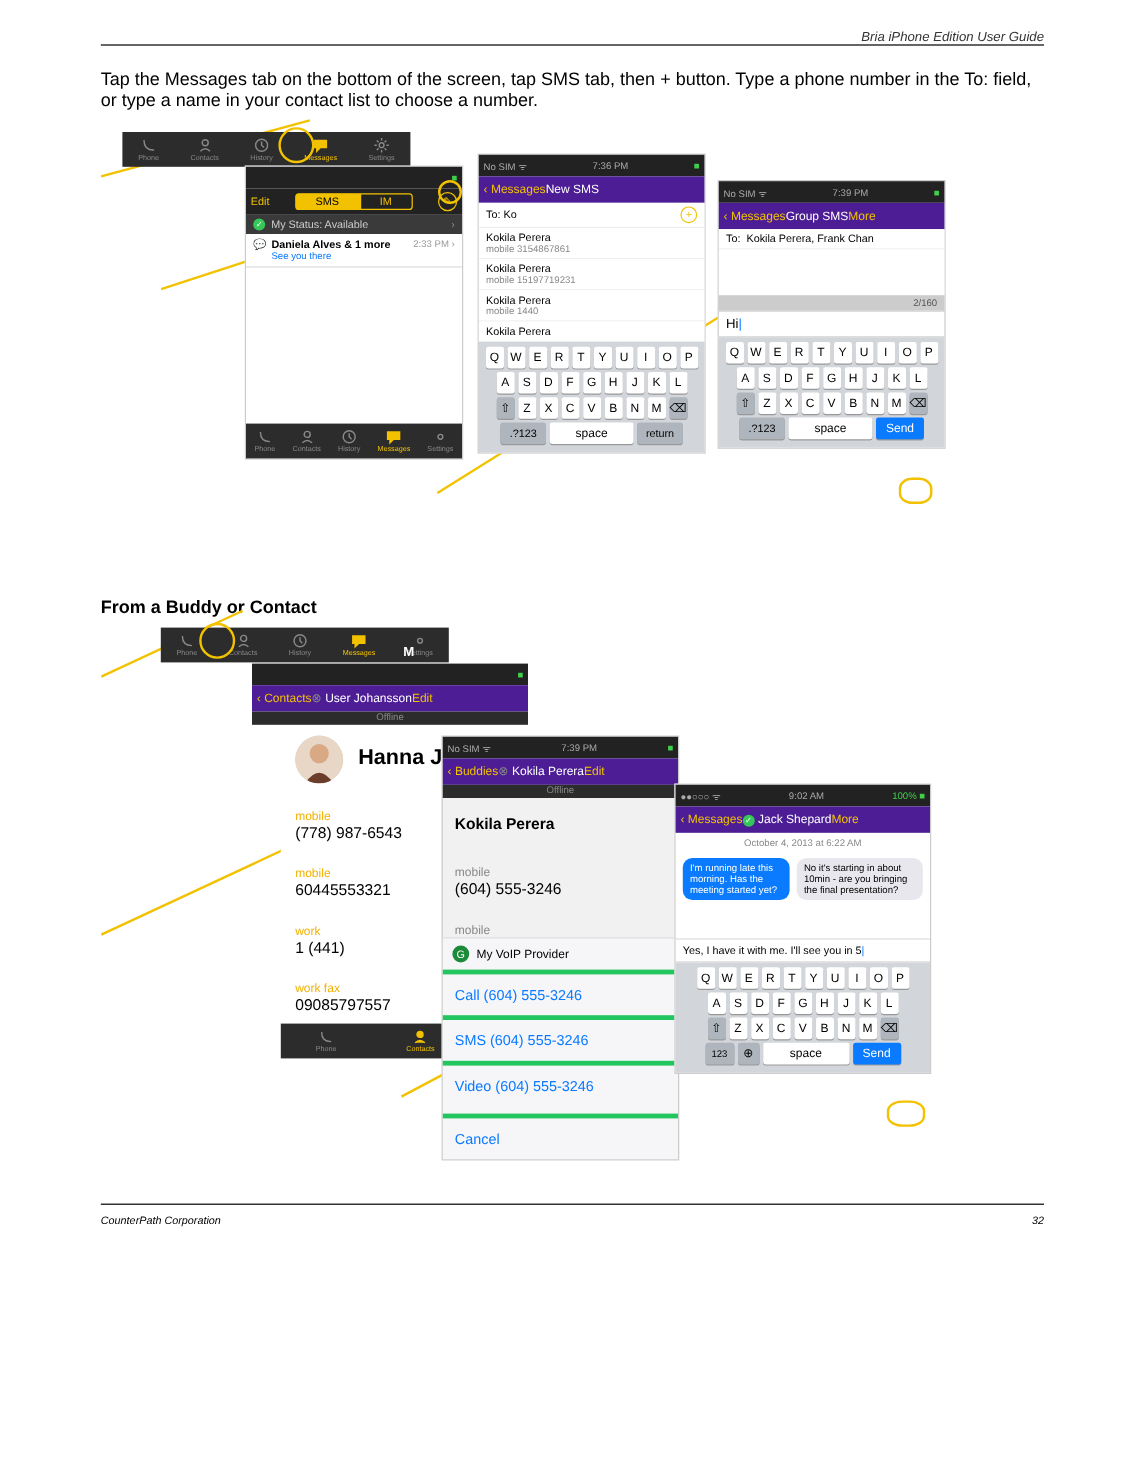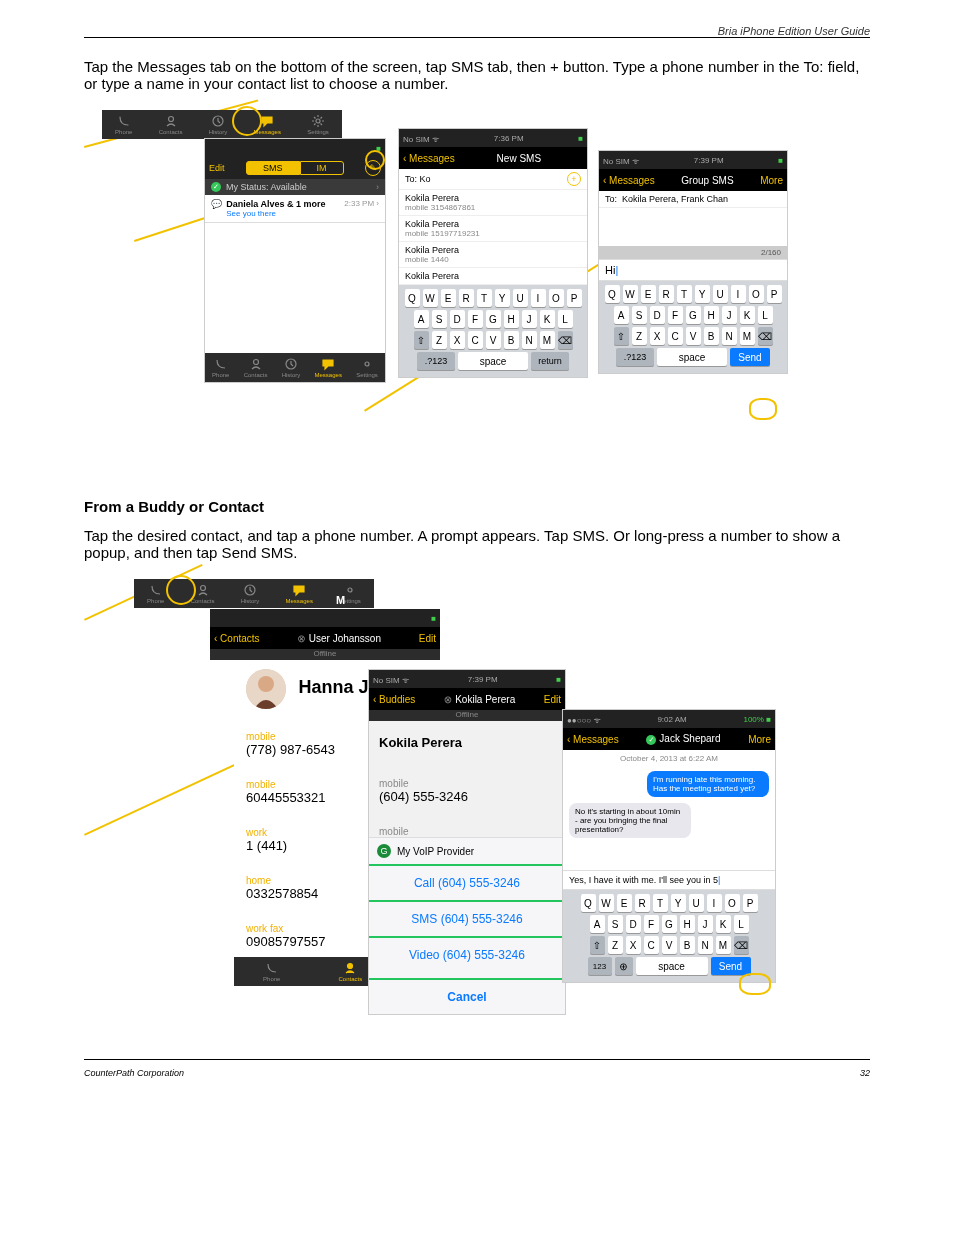--- a/index.html
+++ b/index.html
@@ -5,21 +5,21 @@
   body{margin:0;font-family:Arial,Helvetica,sans-serif;background:#fff;color:#000;width:954px}
   .page{padding:25px 84px 40px;position:relative}
   .hr-top{border:0;border-top:1px solid #000;margin:0 0 20px}
   .hr-bot{border:0;border-top:1px solid #000;margin:40px 0 0}
   .section-h{font-size:15px;font-weight:700;margin:8px 0}
   .section-p{font-size:15px;margin:12px 0 18px}
   .canvas{position:relative;height:380px}
   .canvas2{position:relative;height:440px}
   
   .darkbar{background:#222;height:18px;display:flex;align-items:center;font-size:8px;color:#aaa;padding:0 4px;justify-content:space-between}
-  .navbar{background:#000000;height:22px;display:flex;align-items:center;font-size:10px;padding:0 4px;justify-content:space-between}
+  .navbar{background:#4c1d95;height:22px;display:flex;align-items:center;font-size:10px;padding:0 4px;justify-content:flex-start}
   .navbar .back{color:#f2c200}
   .navbar .title{color:#fff}
   .navbar .more{color:#f2c200;font-size:10px}
   .row-white{background:#fff;font-size:9px;padding:3px 6px;border-bottom:1px solid #eee}
   .row-white .nm{color:#000}
   .row-white .sub{color:#888;font-size:8px}
   
   .kbd{background:#d2d6db;padding:4px}
   .krow{display:flex;justify-content:center;gap:3px;margin-bottom:3px}
   .key{background:#fff;border-radius:2px;width:15px;height:18px;display:flex;align-items:center;justify-content:center;font-size:10px;box-shadow:0 1px 0 #999}
@@ -44,22 +44,22 @@
   .compose{border:1px solid #f2c200;border-radius:50%;width:14px;height:14px;color:#f2c200;display:flex;align-items:center;justify-content:center;font-size:9px}
   .statusrow{background:#3a3a3a;display:flex;align-items:center;padding:3px 6px;font-size:9px;color:#ccc}
   .chk{width:10px;height:10px;background:#35c759;border-radius:50%;margin-right:5px;display:flex;align-items:center;justify-content:center;color:#fff;font-size:7px}
   .msgrow{display:flex;padding:4px 6px;border-bottom:1px solid #ddd;font-size:9px}
   .cnt-h{font-size:18px;font-weight:700;margin:8px 0}
   .cnt-lbl{color:#f2b100;font-size:10px;margin-top:22px}
   .cnt-val{font-size:13px;color:#000}
   .bubbleL{background:#e7e7ed;border-radius:8px;padding:4px 6px;font-size:8px;max-width:110px}
   .bubbleR{background:#0a7aff;color:#fff;border-radius:8px;padding:4px 6px;font-size:8px;max-width:110px;margin-left:auto}
   .action-sheet{background:#f6f6f9;font-size:12px}
-  .as-row{padding:10px;text-align:center;border-top:2px solid #22c55e;color:#0a7aff}
-  .as-row.cancel{font-weight:700}
+  .as-row{padding:10px;border-top:4px solid #22c55e;color:#0a7aff}
+  .as-row.cancel{font-weight:400}
   .foot{display:flex;justify-content:space-between;font-size:9px;font-style:italic;margin-top:8px}
   .avatar{width:40px;height:40px;border-radius:50%;background:#e3cbb6;display:inline-block;vertical-align:middle;margin-right:8px;overflow:hidden}
   .avatar svg{width:100%;height:100%}
 </style>
 </head>
 <body>
 
 <div class="page">
   <div style="text-align:right;font-size:11px;font-style:italic;color:#333">Bria iPhone Edition User Guide</div>
   <hr class="hr-top">
@@ -307,21 +307,20 @@
             <div class="key dark wide">.?123</div>
             <div class="key wider">space</div>
             <div class="key send">Send</div>
           </div>
       </div>
     </div>
     <div class="circ" style="left:665px;top:288px;width:24px;height:18px;border-radius:40%"></div>
   </div>
 
   <div class="section-h">From a Buddy or Contact</div>
-  <div class="section-p">Tap the desired contact, and tap a phone number. A prompt appears. Tap SMS. Or long-press a number to show a popup, and then tap Send SMS.</div>
 
   <div class="canvas2">
 
     <div class="line" style="left:0px;top:40px;width:130px;transform:rotate(-25deg)"></div>
     <div class="line" style="left:0px;top:255px;width:210px;transform:rotate(-25deg)"></div>
     <div class="line" style="left:250px;top:390px;width:250px;transform:rotate(-28deg)"></div>
 
     <div style="position:absolute;left:50px;top:0;width:240px">
       <div class="tabbar">
         <div class="tabi">
@@ -391,24 +390,20 @@
           </div>
           <div>
             <div class="cnt-lbl">mobile</div>
             <div class="cnt-val">60445553321</div>
           </div>
           <div>
             <div class="cnt-lbl">work</div>
             <div class="cnt-val">1 (441)</div>
           </div>
           <div>
-            <div class="cnt-lbl">home</div>
-            <div class="cnt-val">0332578854</div>
-          </div>
-          <div>
             <div class="cnt-lbl">work fax</div>
             <div class="cnt-val">09085797557</div>
           </div>
         </div>
       <div class="tabbar" style="margin:8px -12px -4px">
         <div class="tabi">
             <svg class="ticon">
               <path d="M3 3 Q3 11 11 11"></path>
             </svg>
             <span>Phone</span>
@@ -464,21 +459,21 @@
           <span>●●○○○ ᯤ</span>
           <span>9:02 AM</span>
           <span style="color:#3fcf4a"><span>100%</span> ■</span>
         </div>
       <div class="navbar">
         <span class="back">‹ <span>Messages</span></span>
         <span class="title"><span style="width:10px;height:10px;background:#35c759;border-radius:50%;display:inline-flex;align-items:center;justify-content:center;color:#fff;font-size:7px;margin-right:3px">✓</span><span>Jack Shepard</span></span>
         <span class="more">More</span>
       </div>
       <div style="text-align:center;font-size:8px;color:#888;padding:4px">October 4, 2013 at 6:22 AM</div>
-      <div style="padding:4px 6px;display:flex;flex-direction:column;gap:6px">
+      <div style="padding:4px 6px;display:flex;flex-direction:row;gap:6px">
         <div class="bubbleR">I'm running late this morning. Has the meeting started yet?</div>
         <div class="bubbleL">No it's starting in about 10min - are you bringing the final presentation?</div>
       </div>
       <div style="height:28px"></div>
       <div style="padding:4px 6px;font-size:9px;border-top:1px solid #ddd;border-bottom:1px solid #ddd"><span>Yes, I have it with me. I'll see you in 5</span><span style="color:#0a7aff">|</span></div>
       <div class="kbd">
         <div id="k5r1" class="krow">
             <div class="key">Q</div>
             <div class="key">W</div>
             <div class="key">E</div>

